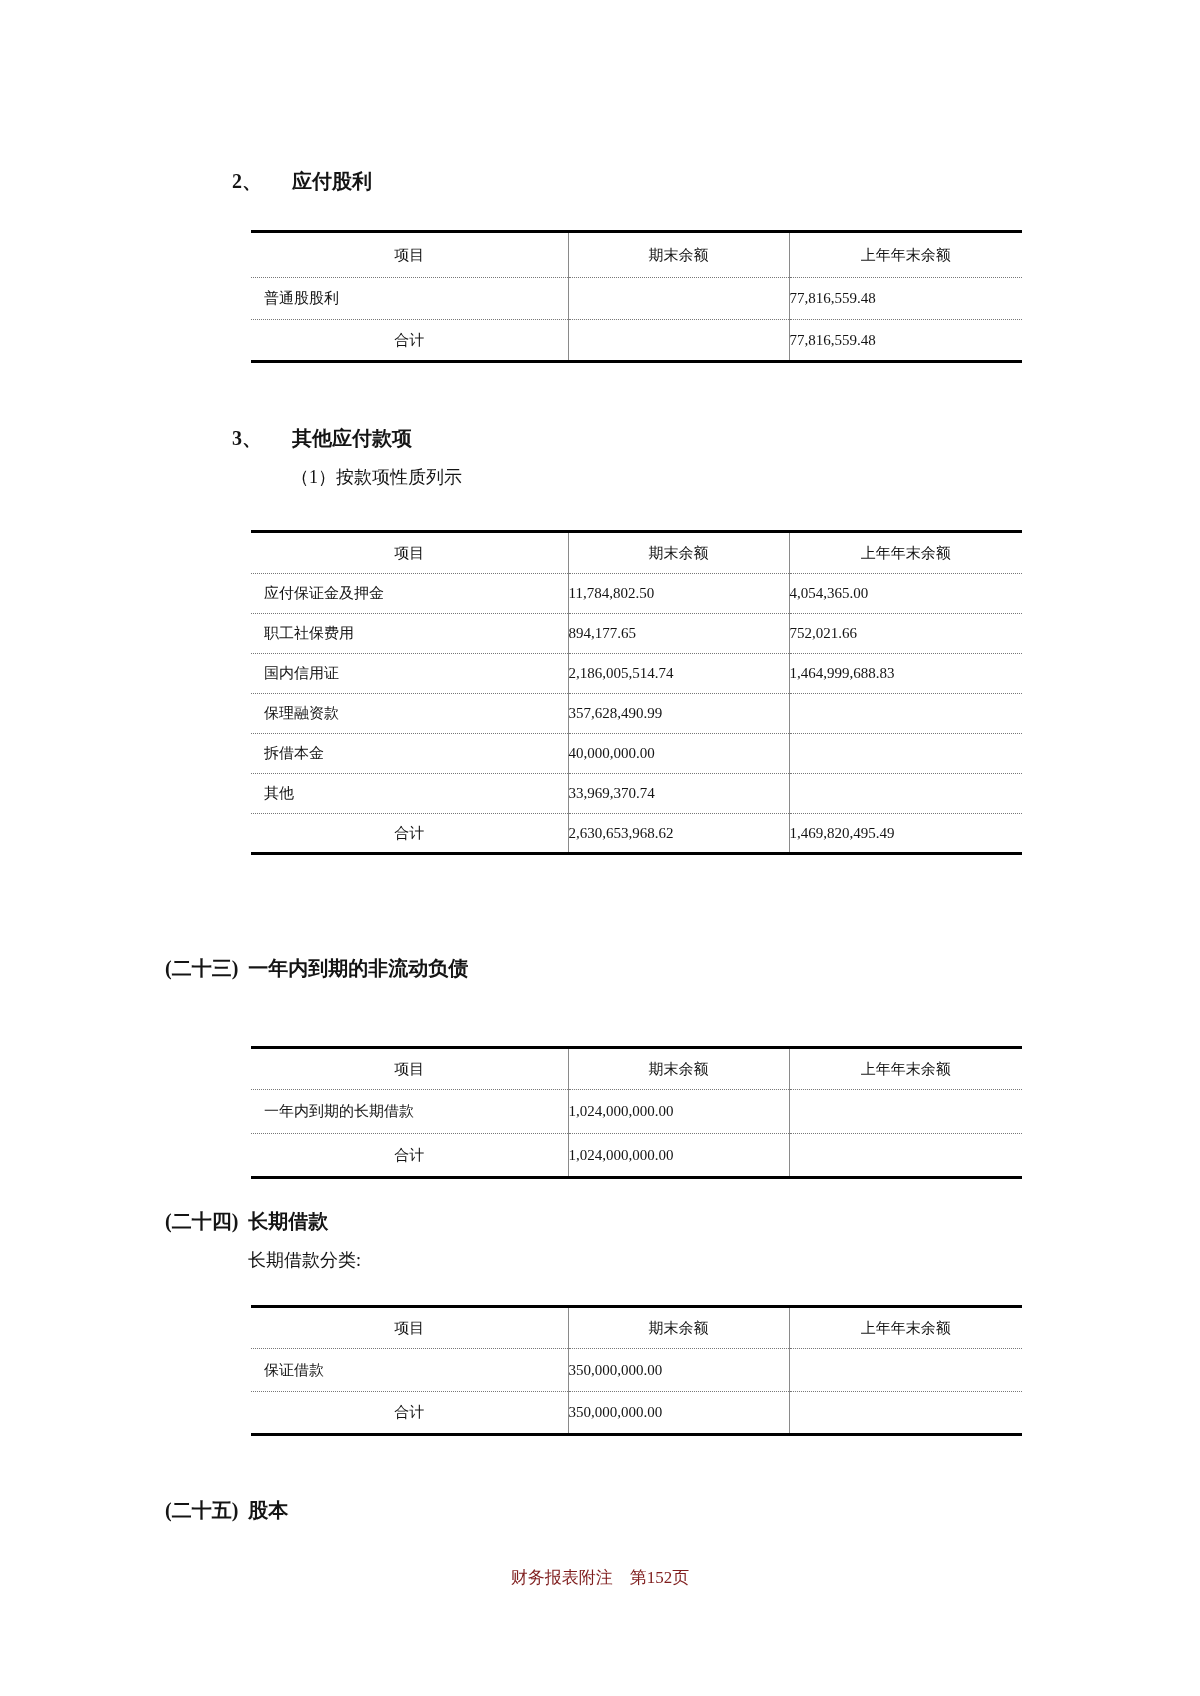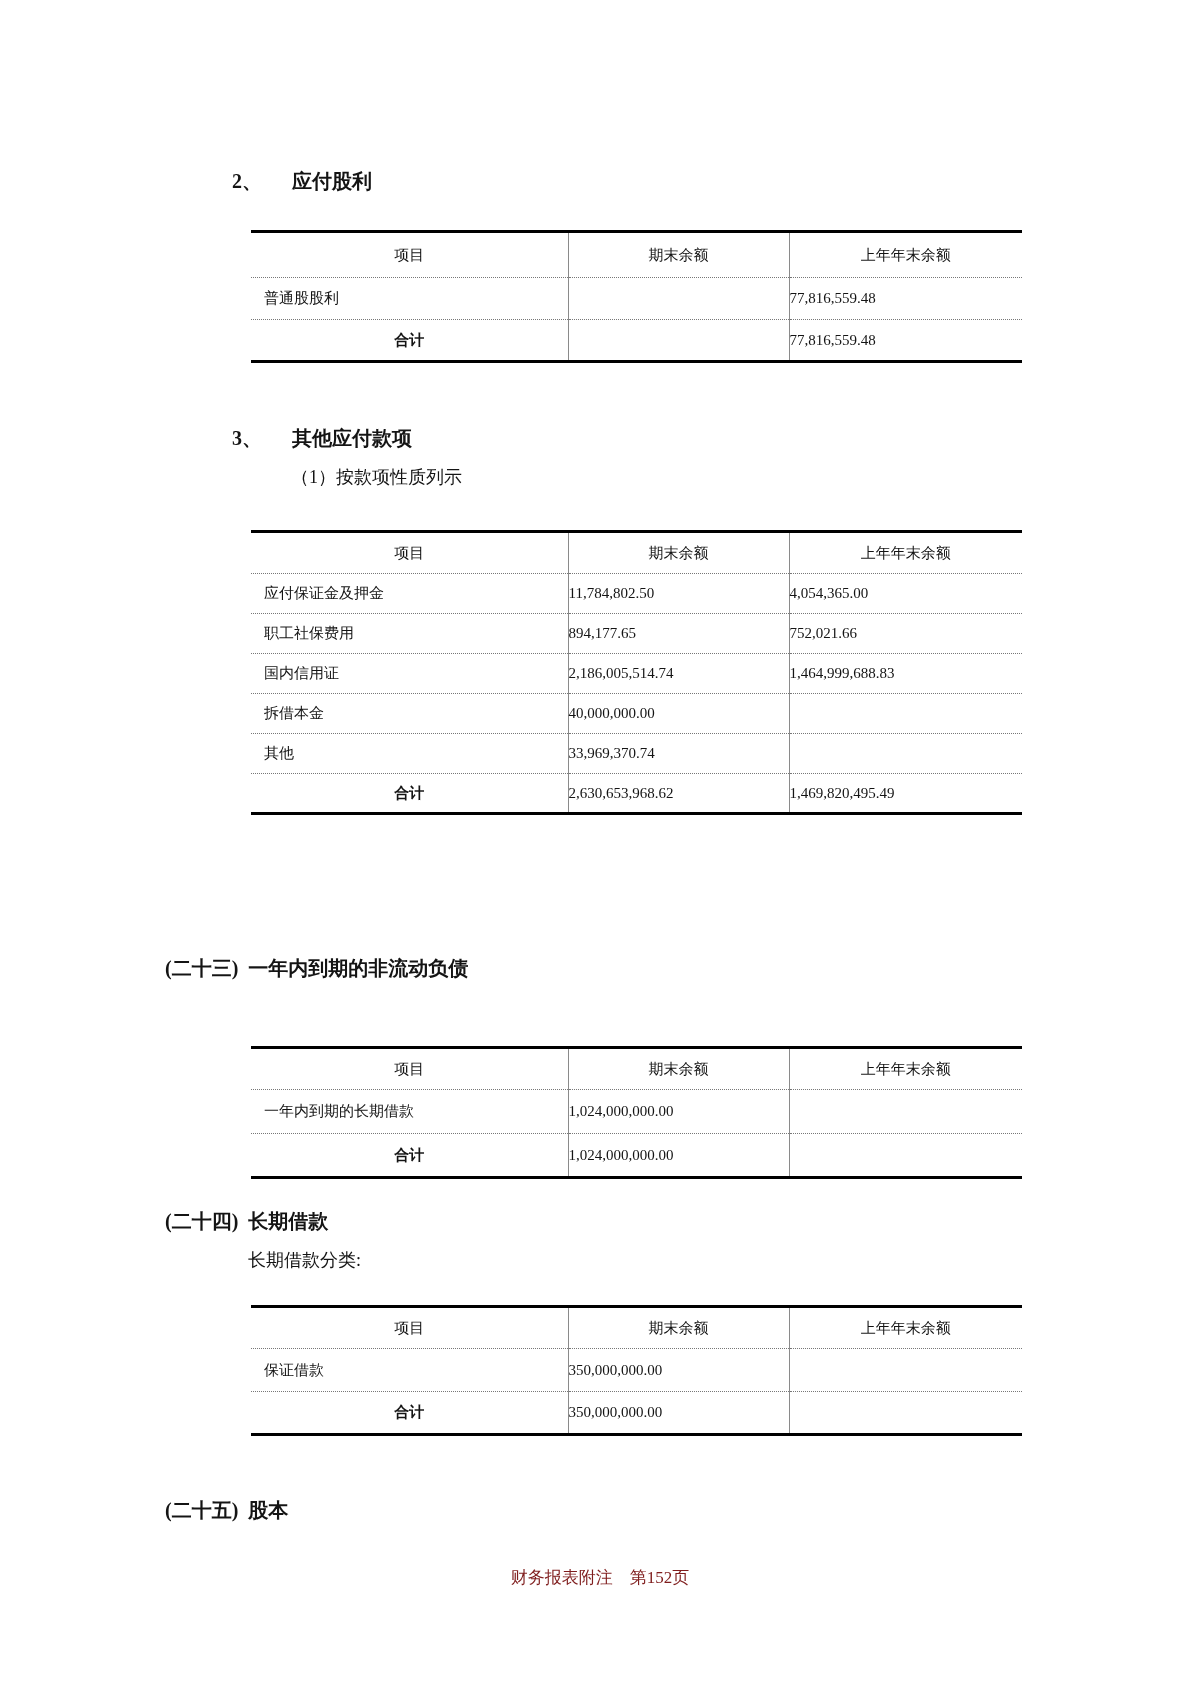--- a/index.html
+++ b/index.html
@@ -47,21 +47,21 @@
     padding:0;
   }
   table.fin td{padding:0;}
   table.fin th:nth-child(2),table.fin th:nth-child(3),
   table.fin td:nth-child(2),table.fin td:nth-child(3){
     border-left:1px solid #8a8a8a;
   }
   table.fin tbody td{border-top:1px dotted #777;}
   table.fin td.lbl{text-align:left;padding-left:13px;}
   table.fin td.val{text-align:left;padding-right:12px;}
-  table.fin tr.total td.lbl{text-align:center;padding-left:0;font-weight:bold;}
+  table.fin tr.total td.lbl{text-align:center;padding-left:0;}
   
   .tbl1 thead tr{height:46px;} .tbl1 tbody tr{height:42px;}
   .tbl2 thead tr{height:42px;} .tbl2 tbody tr{height:40px;}
   .tbl3 thead tr{height:42px;} .tbl3 tbody tr{height:44px;}
   .tbl4 thead tr{height:42px;} .tbl4 tbody tr{height:43px;}
   
   .footer{
     position:absolute;
     left:0;top:1566px;
     width:100%;
@@ -136,20 +136,25 @@
         <td class="lbl">职工社保费用</td>
         <td class="val">894,177.65</td>
         <td class="val">752,021.66</td>
       </tr>
       <tr>
         <td class="lbl">国内信用证</td>
         <td class="val">2,186,005,514.74</td>
         <td class="val">1,464,999,688.83</td>
       </tr>
       <tr>
+        <td class="lbl">保理融资款</td>
+        <td class="val">357,628,490.99</td>
+        <td class="val"></td>
+      </tr>
+      <tr>
         <td class="lbl">拆借本金</td>
         <td class="val">40,000,000.00</td>
         <td class="val"></td>
       </tr>
       <tr>
         <td class="lbl">其他</td>
         <td class="val">33,969,370.74</td>
         <td class="val"></td>
       </tr>
       <tr class="total">

